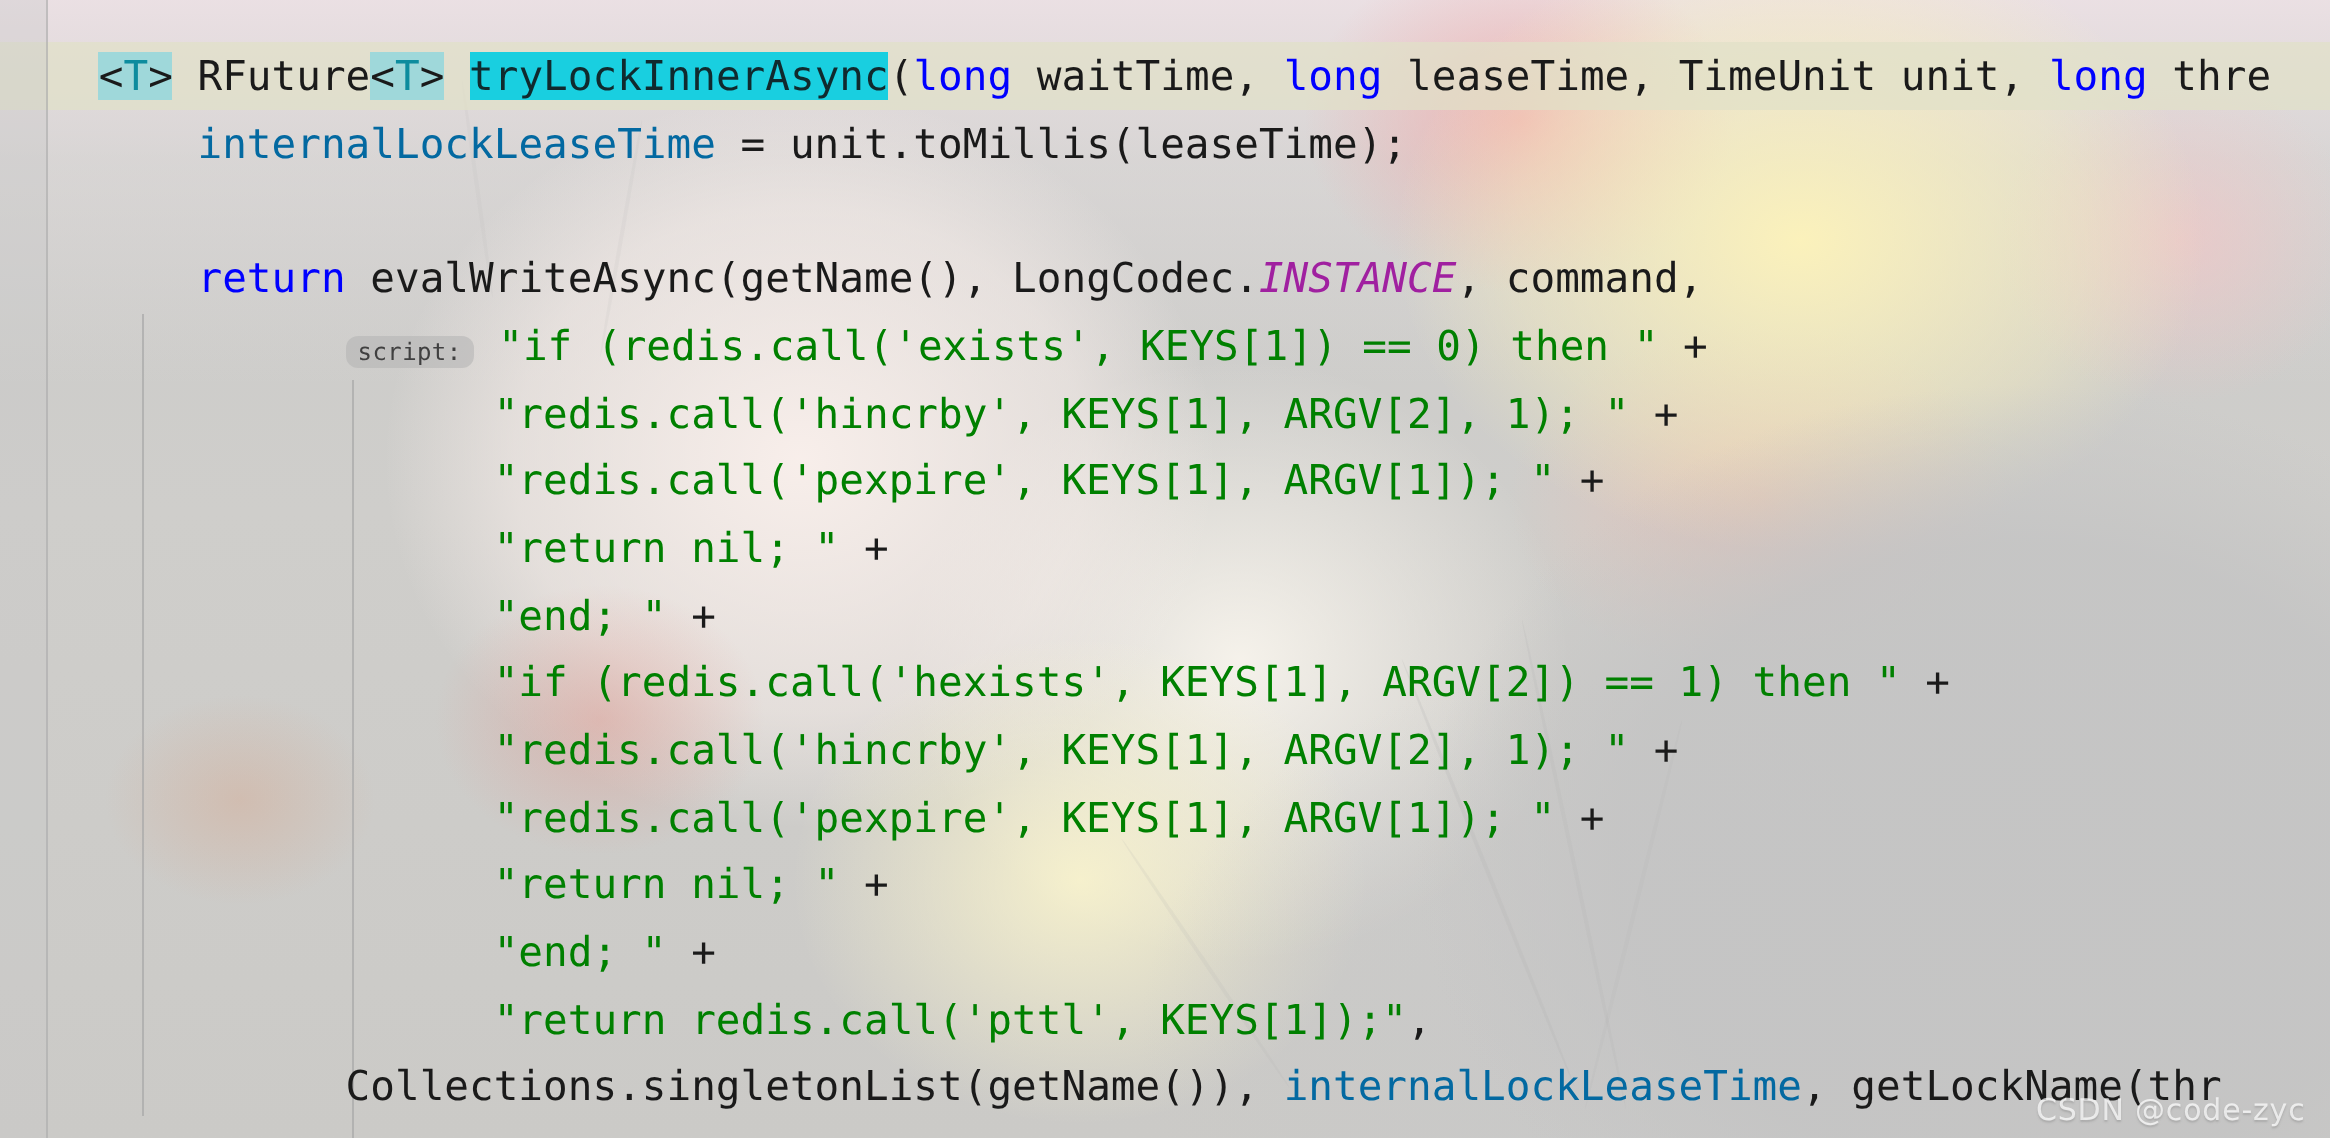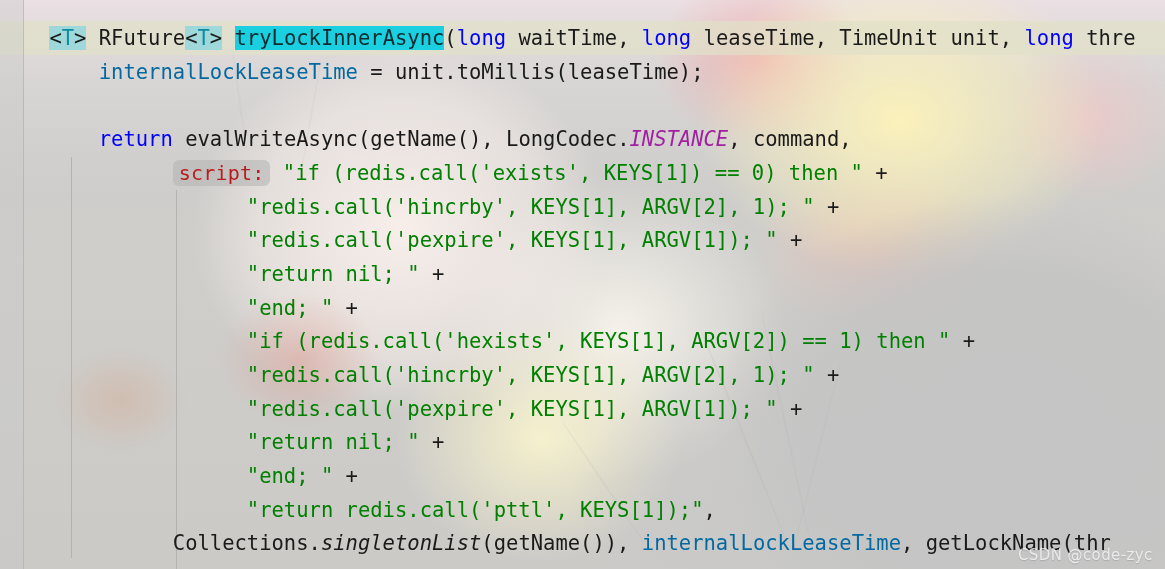--- a/index.html
+++ b/index.html
@@ -95,21 +95,21 @@
     white-space: pre;
     letter-spacing: 0px;
   }
 
   
   .kw       { color: #0000ff; }
   .plain    { color: #1a1a1a; }
   .field    { color: #0369a1; }
   .str      { color: #008000; }
   .static-i { color: #a020a0; font-style: italic; }
-  .stat-m   { color: #1a1a1a; font-style: italic; }
+  .stat-m   { color: #1a1a1a; }
   .tparam   { color: #0d8c9e; }
 
   
   .occ { background: #9fd8da; }
 
   
   .sel { background: #19cfe0; color: #102a2e; }
 
   
   .caret {
@@ -117,24 +117,24 @@
     width: 2px;
     height: 23px;
     background: #000;
     vertical-align: -4px;
     margin-right: -2px;
   }
 
   
   .inlay {
     background: rgba(178,178,178,0.55);
-    color: #b91c1c;
+    color: #404040;
     border-radius: 6px;
     padding: 1px 6px;
-    font-size: 20px;
+    font-size: 12px;
     letter-spacing: 0.2px;
   }
 
   
   #watermark {
     position: absolute;
     left: 1018px;
     top: 539px;
     font-family: "DejaVu Sans", "Liberation Sans", sans-serif;
     font-size: 15px;

